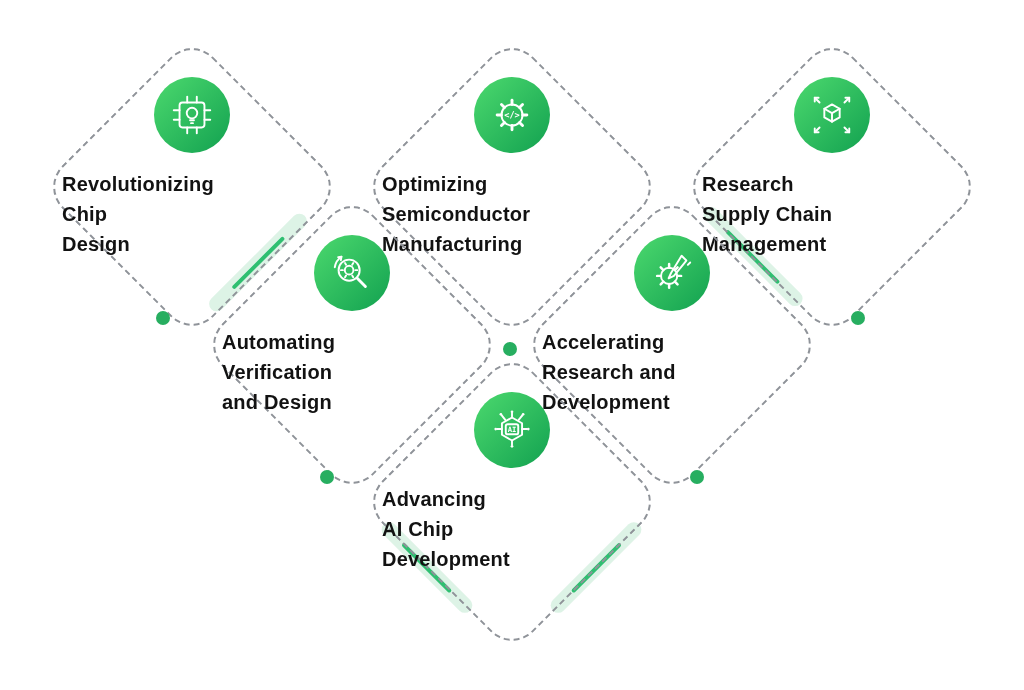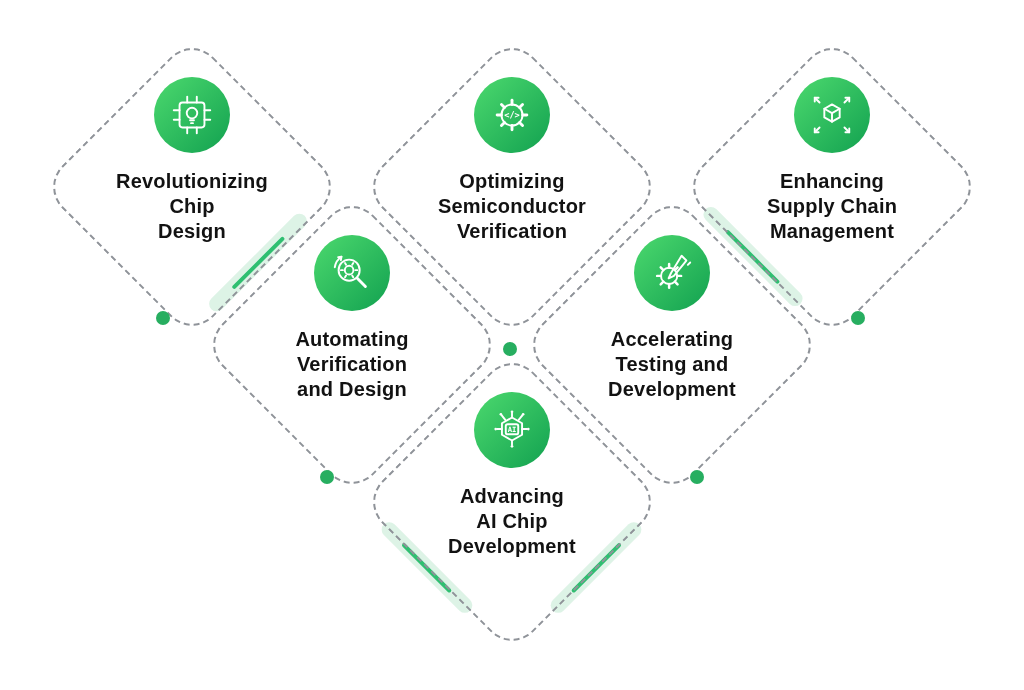--- a/index.html
+++ b/index.html
@@ -19,22 +19,22 @@
 
   .card{position:absolute;width:0;height:0;}
   .diamond{position:absolute;left:0;top:0;width:214px;height:214px;
            transform:translate(-50%,-50%) rotate(45deg);
            border:2px dashed var(--dash-border);border-radius:30px;background:transparent;}
   .icon-circle{position:absolute;left:0;top:-72px;width:76px;height:76px;border-radius:50%;
            transform:translate(-50%,-50%);
            background:linear-gradient(135deg,var(--icon-grad-start),var(--icon-grad-end));
            display:flex;align-items:center;justify-content:center;}
   .title{position:absolute;left:0;top:-18px;width:260px;transform:translateX(-50%);
-           text-align:center;white-space:pre-line;font-size:20px;font-weight:700;
-           line-height:25px;color:var(--text-color);letter-spacing:.2px;}
+           text-align:left;white-space:pre-line;font-size:20px;font-weight:700;
+           line-height:30px;color:var(--text-color);letter-spacing:.2px;}
 
   .dot{position:absolute;width:14px;height:14px;border-radius:50%;
            transform:translate(-50%,-50%);background:var(--accent-green);}
 
   .strip{position:absolute;height:15px;border-radius:8px;background:var(--pale-strip);
            display:flex;align-items:center;justify-content:center;}
   .strip .strip-accent{width:55%;height:4px;border-radius:2px;background:var(--strip-accent);}
 
   svg{display:block;}
   svg text{font-family:"DejaVu Sans Mono",monospace;font-weight:bold;}
@@ -91,41 +91,41 @@
         <line x1="16.2" y1="31.8" x2="13" y2="35" stroke-width="3"></line>
         <line x1="13" y1="24" x2="8.5" y2="24" stroke-width="3"></line>
         <line x1="16.2" y1="16.2" x2="13" y2="13" stroke-width="3"></line>
         <line x1="24" y1="13" x2="24" y2="8.5" stroke-width="3"></line>
         <line x1="31.8" y1="16.2" x2="35" y2="13" stroke-width="3"></line>
         <text x="24" y="27.5" text-anchor="middle" font-size="9" fill="#ffffff" stroke="none">&lt;/&gt;</text>
       </svg>
     </div>
     <div class="title">Optimizing
 Semiconductor
-Verification</div>
+Manufacturing</div>
   </div>
 
   <div class="card" style="left:832px;top:187px;">
     <div class="diamond"></div>
     <div class="icon-circle">
       <svg viewBox="0 0 48 48" width="46" height="46" fill="none" stroke="#ffffff" stroke-width="2" stroke-linecap="round" stroke-linejoin="round">
         <polygon points="24,13 32,17.5 24,22 16,17.5"></polygon>
         <polyline points="16,17.5 16,26.5 24,31 32,26.5 32,17.5"></polyline>
         <line x1="24" y1="22" x2="24" y2="31"></line>
         <line x1="11" y1="11" x2="6" y2="6"></line>
           <polyline points="6,10 6,6 10,6"></polyline>
         <line x1="37" y1="11" x2="42" y2="6"></line>
           <polyline points="38,6 42,6 42,10"></polyline>
         <line x1="11" y1="37" x2="6" y2="42"></line>
           <polyline points="6,38 6,42 10,42"></polyline>
         <line x1="37" y1="37" x2="42" y2="42"></line>
           <polyline points="42,38 42,42 38,42"></polyline>
       </svg>
     </div>
-    <div class="title">Enhancing
+    <div class="title">Research
 Supply Chain
 Management</div>
   </div>
 
   <div class="card" style="left:352px;top:345px;">
     <div class="diamond"></div>
     <div class="icon-circle">
       <svg viewBox="0 0 48 48" width="46" height="46" fill="none" stroke="#ffffff" stroke-width="2" stroke-linecap="round" stroke-linejoin="round">
         <circle cx="21" cy="21" r="11"></circle>
         <line x1="29.5" y1="29.5" x2="38" y2="38" stroke-width="3"></line>
@@ -156,21 +156,21 @@
         <line x1="15" y1="33" x2="12.2" y2="35.8" stroke-width="2.6"></line>
         <line x1="12.5" y1="27" x2="8.5" y2="27" stroke-width="2.6"></line>
         <line x1="15" y1="21" x2="12.2" y2="18.2" stroke-width="2.6"></line>
         <line x1="21" y1="18.5" x2="21" y2="14.5" stroke-width="2.6"></line>
         <line x1="27" y1="21" x2="29.8" y2="18.2" stroke-width="2.6"></line>
         <path d="M34,6 L39,11 L26,27 L20.5,29.5 L23,24 Z"></path>
         <line x1="40.5" y1="15.5" x2="43" y2="13"></line>
       </svg>
     </div>
     <div class="title">Accelerating
-Testing and
+Research and
 Development</div>
   </div>
 
   <div class="card" style="left:512px;top:502px;">
     <div class="diamond"></div>
     <div class="icon-circle">
       <svg viewBox="0 0 48 48" width="46" height="46" fill="none" stroke="#ffffff" stroke-width="2" stroke-linecap="round" stroke-linejoin="round">
         <polygon points="24,11 34.5,17 34.5,29 24,35 13.5,29 13.5,17"></polygon>
         <rect x="17.5" y="18" width="13" height="10.5" rx="2"></rect>
         <text x="24" y="26.3" text-anchor="middle" font-size="7.5" fill="#ffffff" stroke="none">AI</text>

